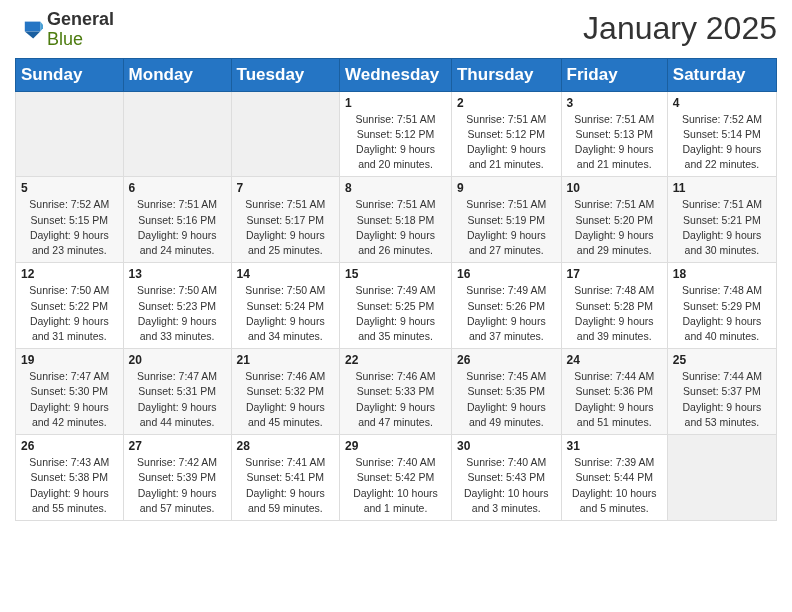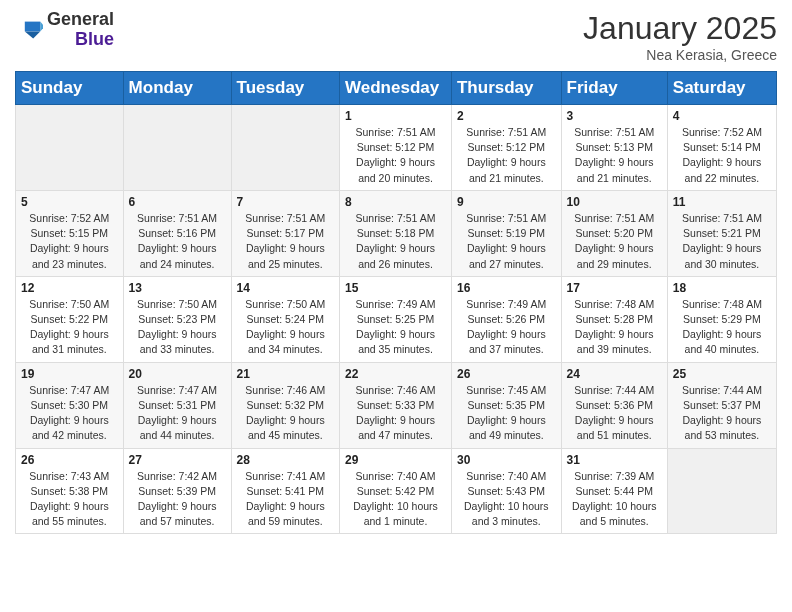--- a/index.html
+++ b/index.html
@@ -18,31 +18,30 @@
     }
     .logo {
       display: flex;
       align-items: center;
       gap: 4px;
     }
     .logo-text {
       display: flex;
       flex-direction: column;
       line-height: 1.1;
-      align-items: flex-end;
     }
     .logo-general {
       font-size: 18px;
       font-weight: bold;
       color: #333;
     }
     .logo-blue {
       font-size: 18px;
-      font-weight: bold;
-      color: #4c1d95;
+      font-weight: normal;
+      color: #4d7c0f;
     }
     .logo-icon {
       width: 28px;
       height: 28px;
     }
     .title-block {
       text-align: right;
       margin-left: 25px;
     }
     .month-title {
@@ -104,21 +103,20 @@
       <polygon points="14,22 36,22 26,32" fill="#1a5fa0"></polygon>
       <polygon points="36,8 36,22 42,15" fill="#4a9fd4"></polygon>
     </svg>
     <div class="logo-text">
       <span class="logo-general">General</span>
       <span class="logo-blue">Blue</span>
     </div>
   </div>
   <div class="title-block">
     <div class="month-title">January 2025</div>
-    <div class="location">Nea Kerasia, Greece</div>
   </div>
 </div>
 
 <table class="calendar">
   <thead>
     <tr>
     <th>Sunday</th>
         <th>Monday</th>
         <th>Tuesday</th>
         <th>Wednesday</th>

